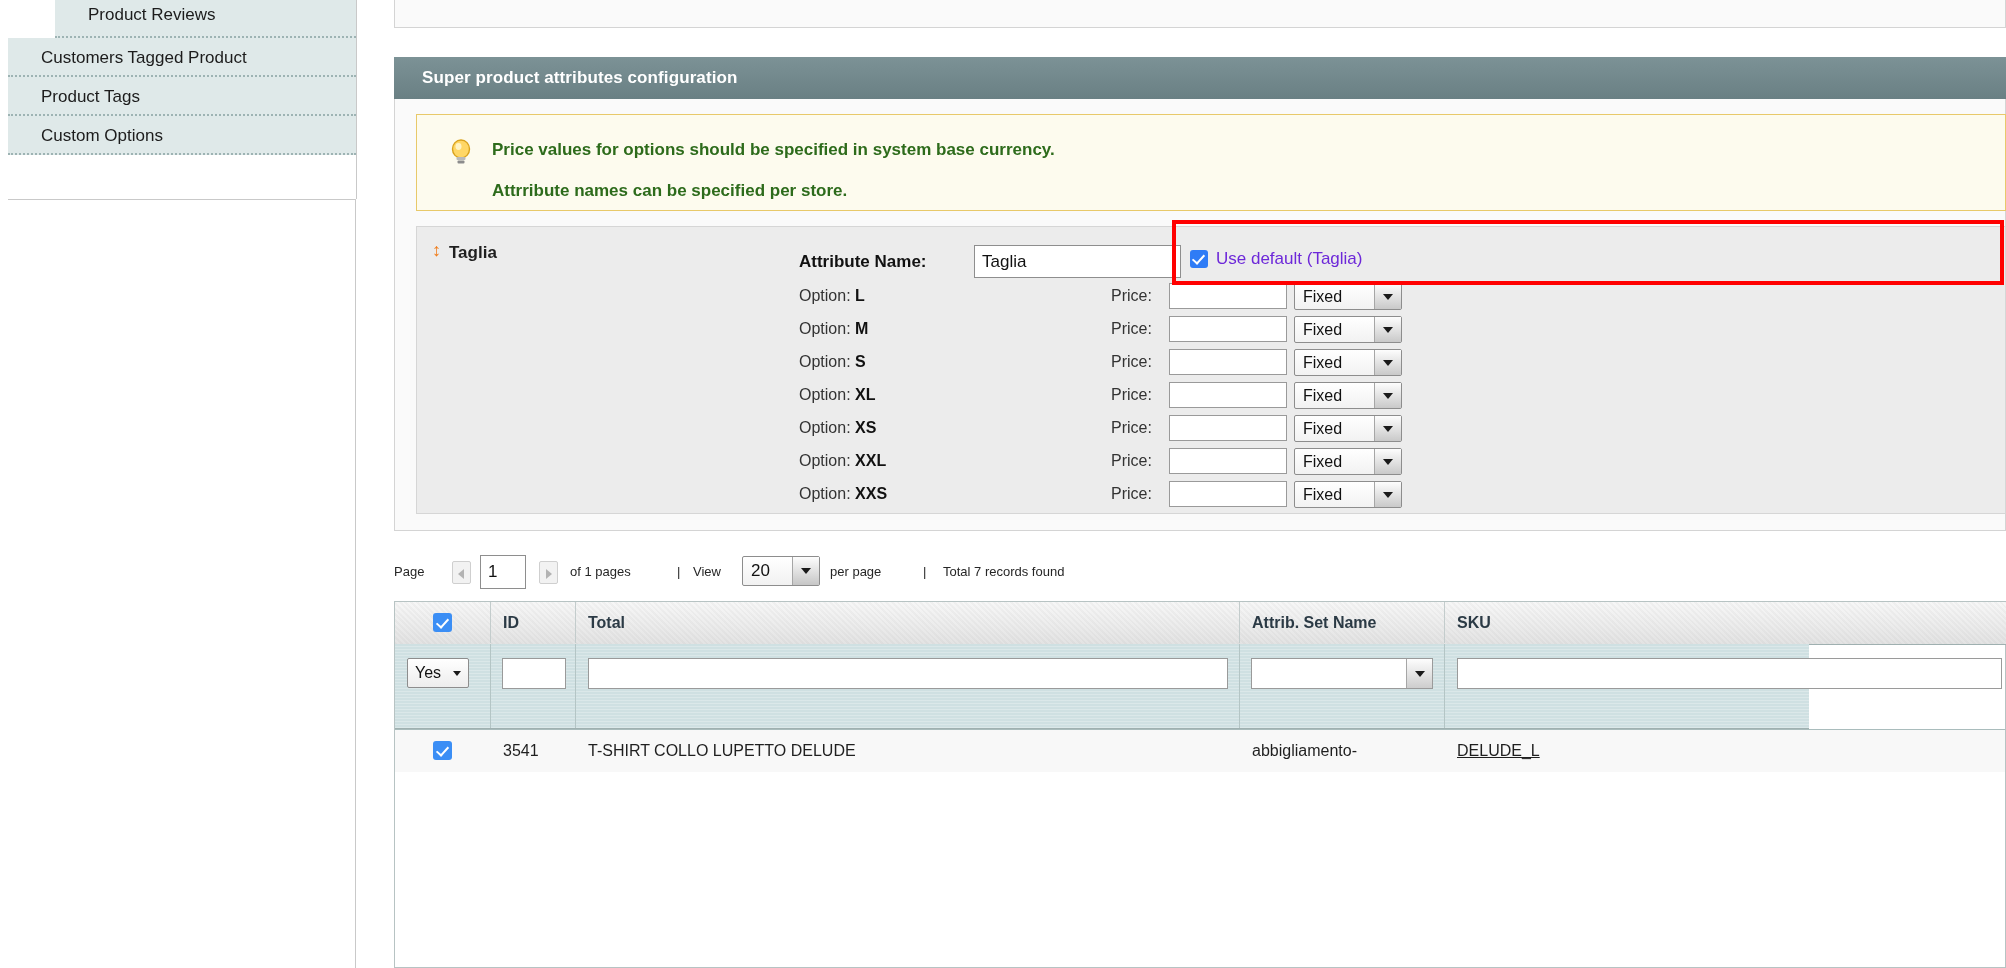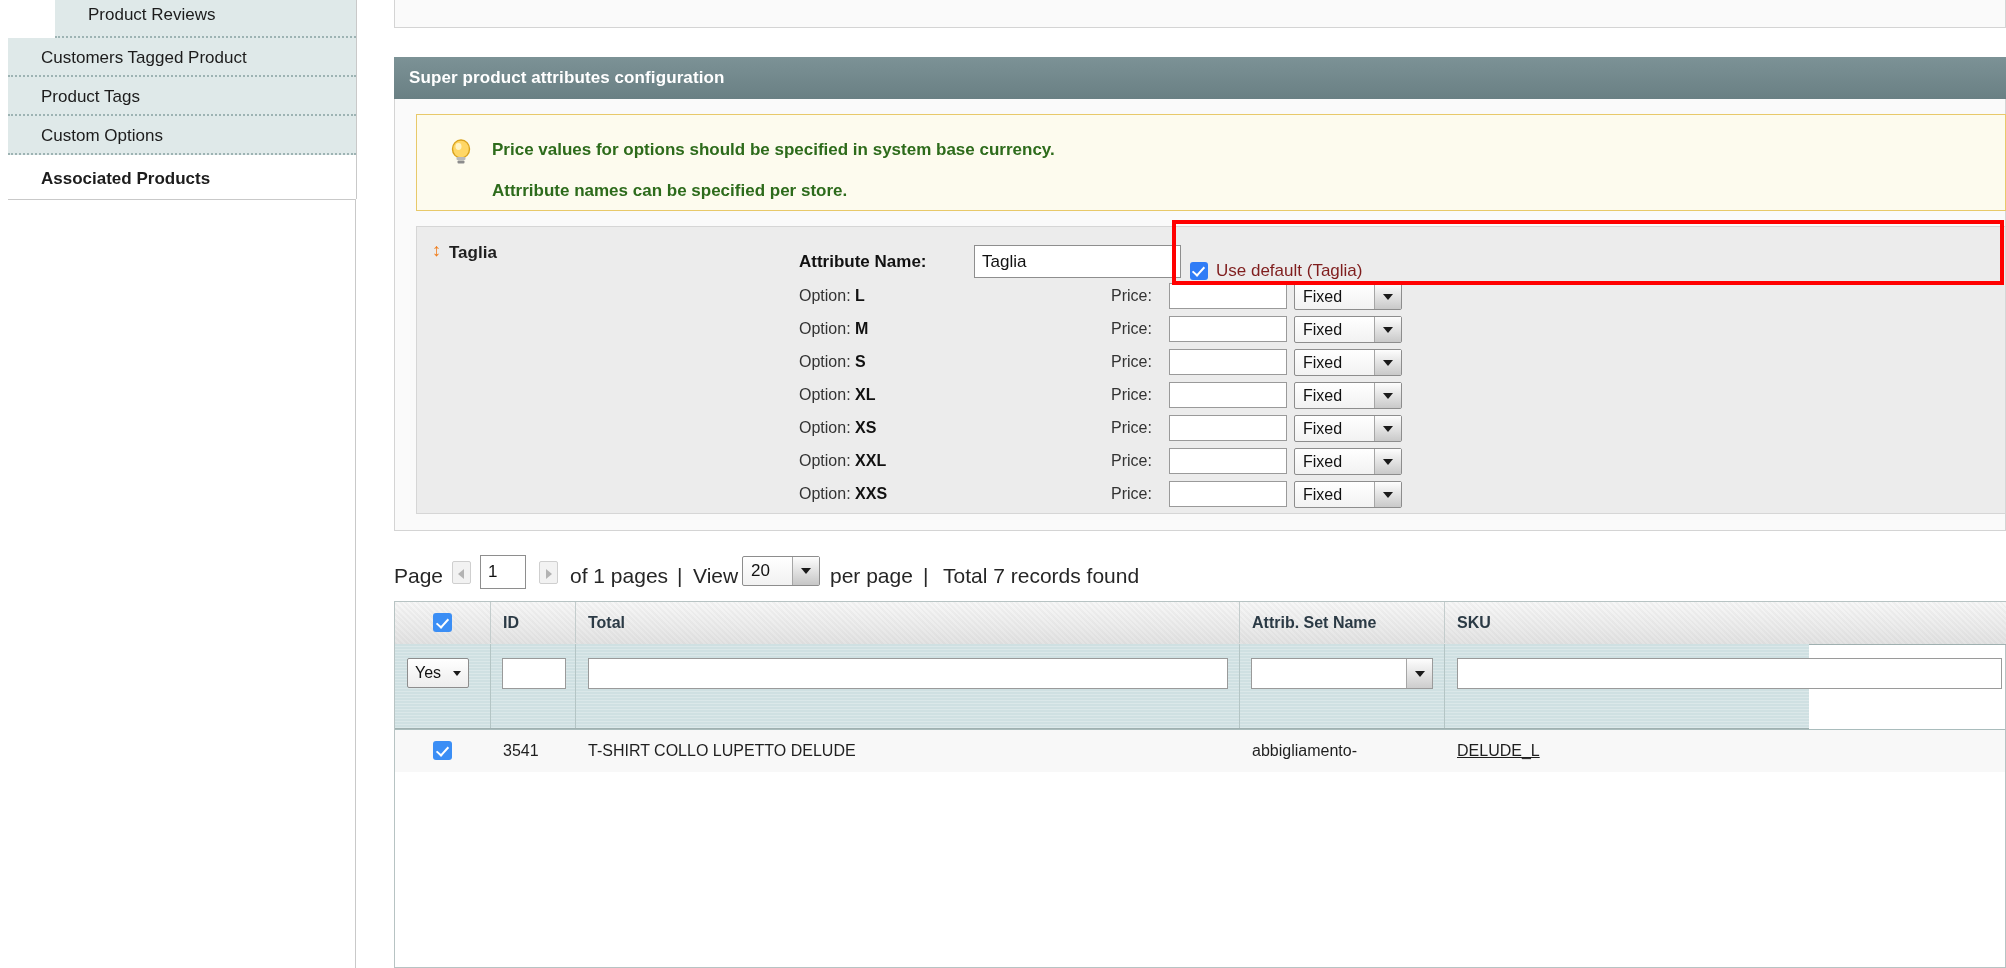--- a/index.html
+++ b/index.html
@@ -58,21 +58,21 @@
   .qc-btn .dot{
     position:absolute;left:11px;top:9px;width:16px;height:16px;border-radius:50%;
     background:radial-gradient(circle at 38% 32%,#ffffff 0%,#ffd9ae 45%,#f08a1d 100%);
   }
 
   
   .sec-head{
     position:absolute;left:0;top:57px;width:1612px;height:57px;
     background:linear-gradient(#7c9296,#63797d);
     color:#ffffff;font-weight:bold;font-size:17px;
-    line-height:42px;padding-left:15px;box-sizing:border-box;
+    line-height:42px;padding-left:28px;box-sizing:border-box;
     letter-spacing:.1px;
   }
   .sec-body{
     position:absolute;left:0;top:99px;width:1612px;height:432px;
     background:#fafafa;border:1px solid #d4d4d4;border-top:none;box-sizing:border-box;
   }
 
   
   .notice{
     position:absolute;left:22px;top:114px;width:1590px;height:97px;
@@ -125,40 +125,40 @@
   }
 
   
   .aname-label{position:absolute;left:382px;top:3px;font-weight:bold;font-size:17px;color:#111;}
   .aname-input{
     position:absolute;left:557px;top:-4px;width:207px;height:33px;
     background:#ffffff;border:1px solid #8e8e8e;box-sizing:border-box;
     font-size:17px;color:#111;line-height:31px;padding-left:7px;
   }
   .usedef{
-    position:absolute;left:773px;top:12px;font-size:17px;color:#7f1d1d;white-space:nowrap;
+    position:absolute;left:773px;top:0px;font-size:17px;color:#6d28d9;white-space:nowrap;
   }
   .cbx{
     display:inline-block;width:18px;height:18px;vertical-align:-4px;
     background:#2f7cf6;border-radius:3px;position:relative;margin-right:8px;
   }
   .cbx:after{
     content:"";position:absolute;left:5px;top:2px;width:5px;height:10px;
     border:solid #ffffff;border-width:0 2.5px 2.5px 0;transform:rotate(42deg);
   }
 
   
   .redbox{
     position:absolute;left:778px;top:220px;width:832px;height:65px;
     border:4px solid #ff0000;box-sizing:border-box;z-index:40;pointer-events:none;
   }
 
   
   .pager{position:absolute;left:0;top:556px;width:1612px;height:40px;}
-  .pg-txt{position:absolute;top:8px;font-size:21px;color:#262626;white-space:nowrap;}
+  .pg-txt{position:absolute;top:8px;font-size:13px;color:#262626;white-space:nowrap;}
   .pg-arrow{
     position:absolute;top:5px;width:19px;height:23px;
     background:#f2f2f2;border:1px solid #cfcfcf;box-sizing:border-box;border-radius:2px;
   }
   .pg-arrow:after{
     content:"";position:absolute;top:7px;
     border-top:5px solid transparent;border-bottom:5px solid transparent;
   }
   .pg-arrow.left:after{left:5px;border-right:6px solid #b3b3b3;}
   .pg-arrow.right:after{left:6px;border-left:6px solid #b3b3b3;}
@@ -273,23 +273,20 @@
       <span>Product Reviews</span>
     </div>
     <div class="side-item">
       <span>Customers Tagged Product</span>
     </div>
     <div class="side-item">
       <span>Product Tags</span>
     </div>
     <div class="side-item">
       <span>Custom Options</span>
-    </div>
-    <div class="side-item active">
-      <span>Associated Products</span>
     </div>
   </div>
   <div class="side-rail"></div>
   <div class="sidebar-bottom"></div>
 
   <div class="main">
 
     <div class="qc-box"></div>
     <div class="qc-btn">
       <span class="dot"></span>

